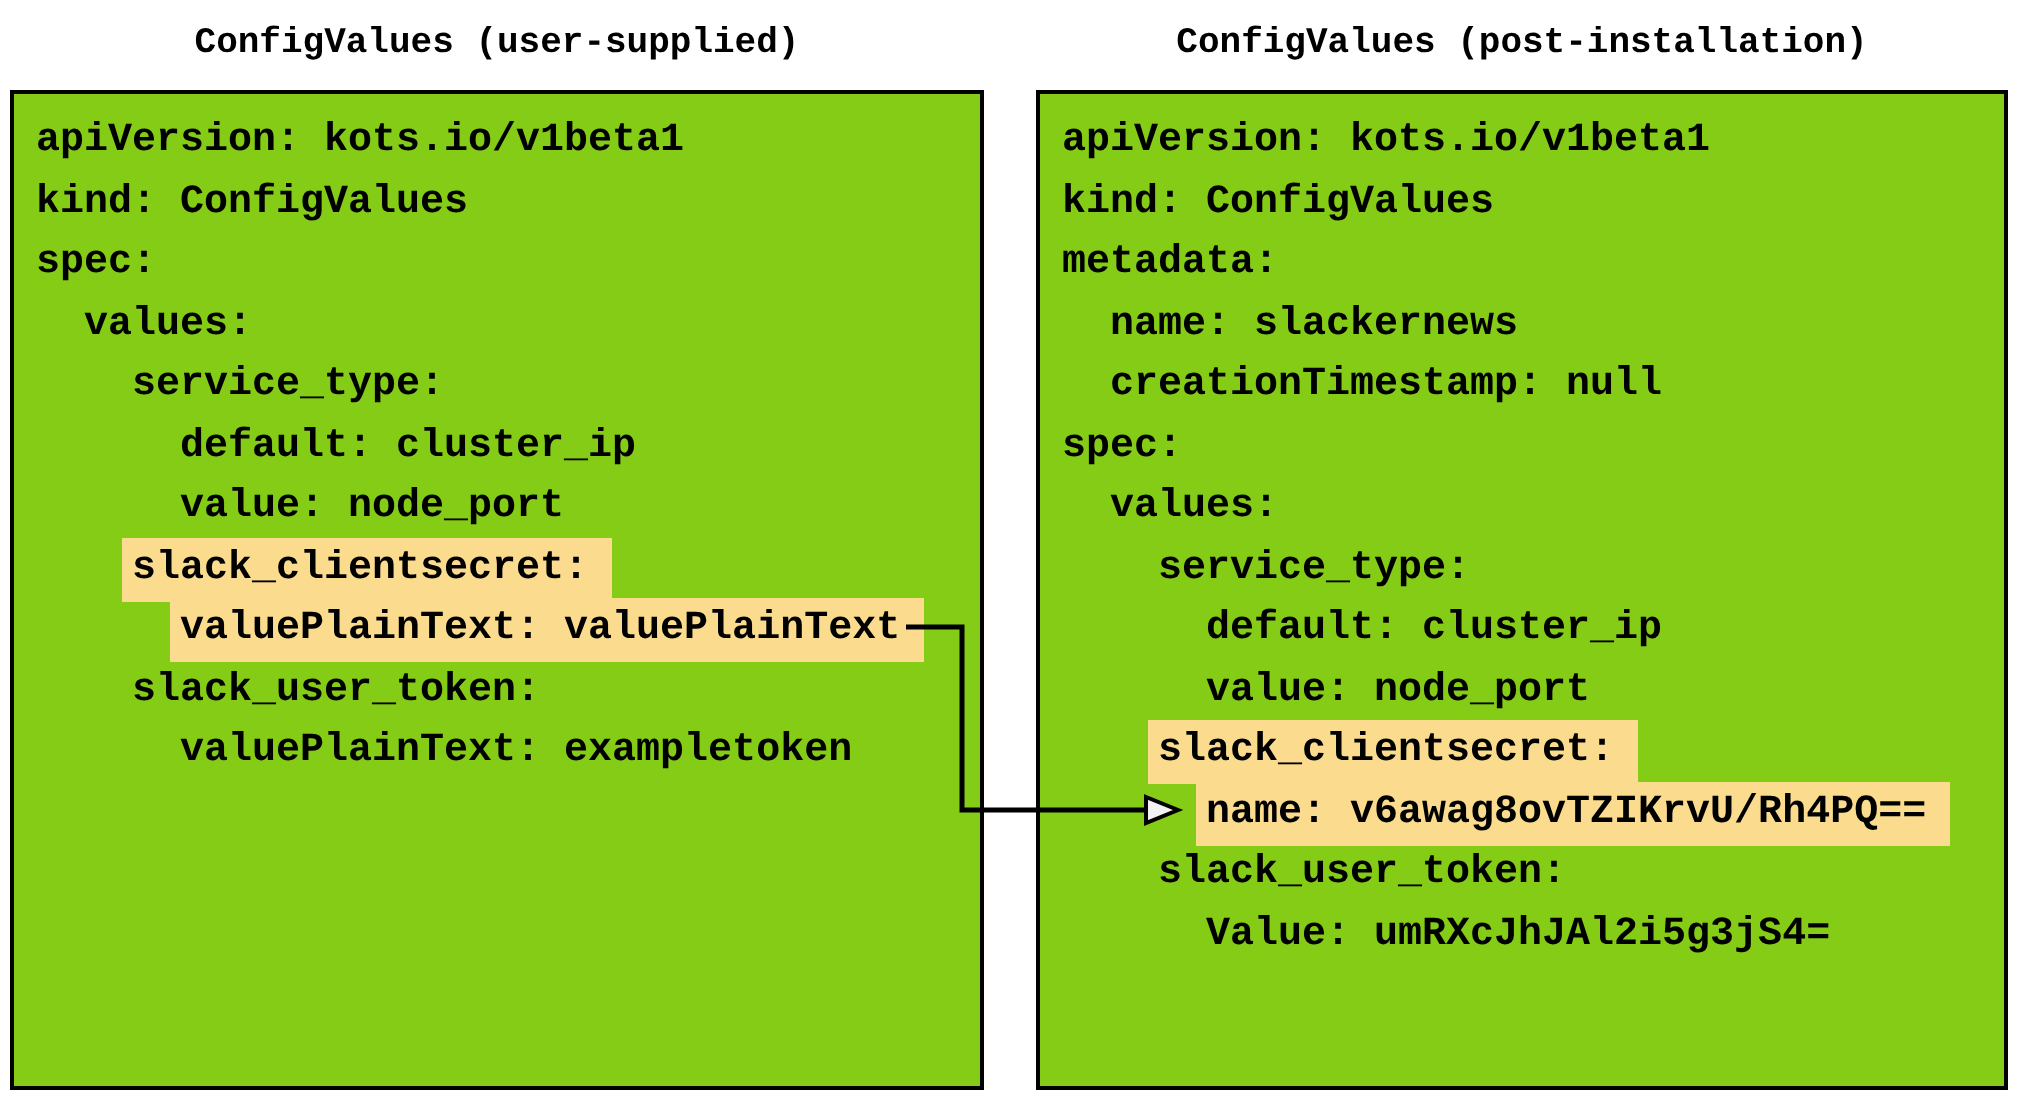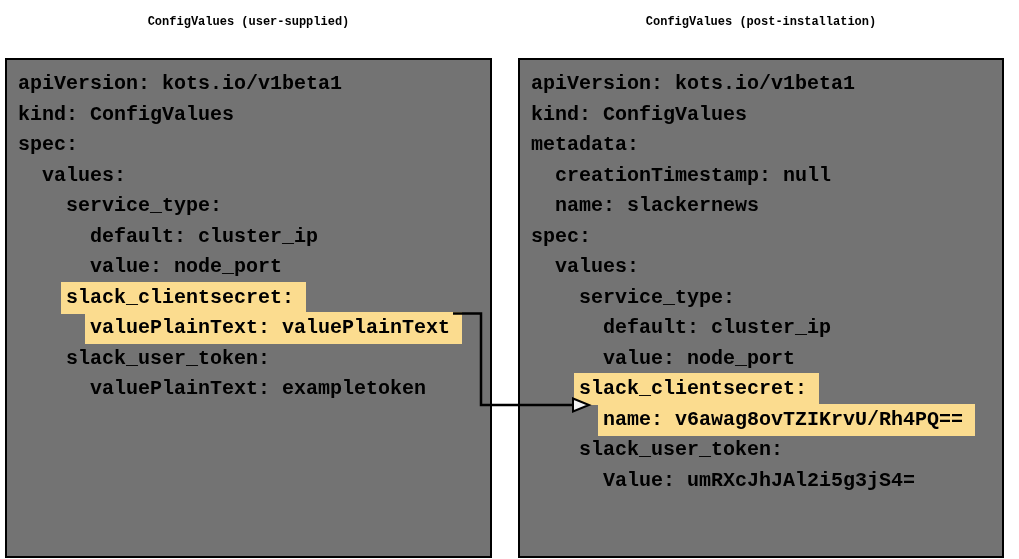--- a/index.html
+++ b/index.html
@@ -11,32 +11,32 @@
     font-family: "Liberation Mono", "DejaVu Sans Mono", monospace;
     font-weight: bold;
     color: #000000;
     overflow: hidden;
   }
   .panel-title {
     position: absolute;
     top: 8px;
     height: 28px;
     line-height: 28px;
-    font-size: 12px;
+    font-size: 18px;
     text-align: center;
     white-space: pre;
   }
   #title-left  { left: 5px;   width: 487px; }
   #title-right { left: 518px; width: 486px; }
   .panel {
     position: absolute;
-    top: 58px;
+    top: 45px;
     height: 500px;
     box-sizing: border-box;
-    background: #737373;
+    background: #84cc16;
     border: 2px solid #000000;
     padding: 9px 0 0 11px;
     overflow: hidden;
   }
   #panel-left  { left: 5px;   width: 487px; }
   #panel-right { left: 518px; width: 486px; }
   .line {
     white-space: pre;
     font-size: 20px;
     line-height: 30.5px;
@@ -89,23 +89,23 @@
     </div>
 
   <div class="panel" id="panel-right">
 
       <div class="line"><span class="ind"></span><span class="txt">apiVersion: kots.io/v1beta1</span></div>
 
       <div class="line"><span class="ind"></span><span class="txt">kind: ConfigValues</span></div>
 
       <div class="line"><span class="ind"></span><span class="txt">metadata:</span></div>
 
+      <div class="line"><span class="ind">  </span><span class="txt">name: slackernews</span></div>
+
       <div class="line"><span class="ind">  </span><span class="txt">creationTimestamp: null</span></div>
-
-      <div class="line"><span class="ind">  </span><span class="txt">name: slackernews</span></div>
 
       <div class="line"><span class="ind"></span><span class="txt">spec:</span></div>
 
       <div class="line"><span class="ind">  </span><span class="txt">values:</span></div>
 
       <div class="line"><span class="ind">    </span><span class="txt">service_type:</span></div>
 
       <div class="line"><span class="ind">      </span><span class="txt">default: cluster_ip</span></div>
 
       <div class="line"><span class="ind">      </span><span class="txt">value: node_port</span></div>

